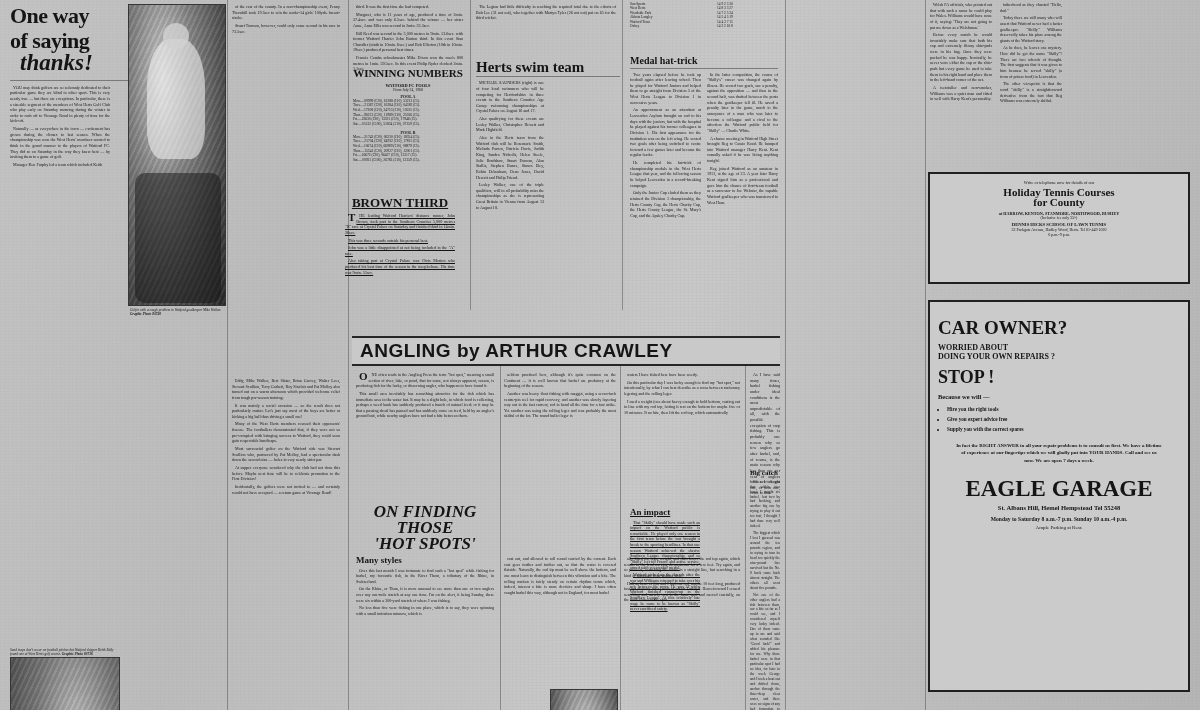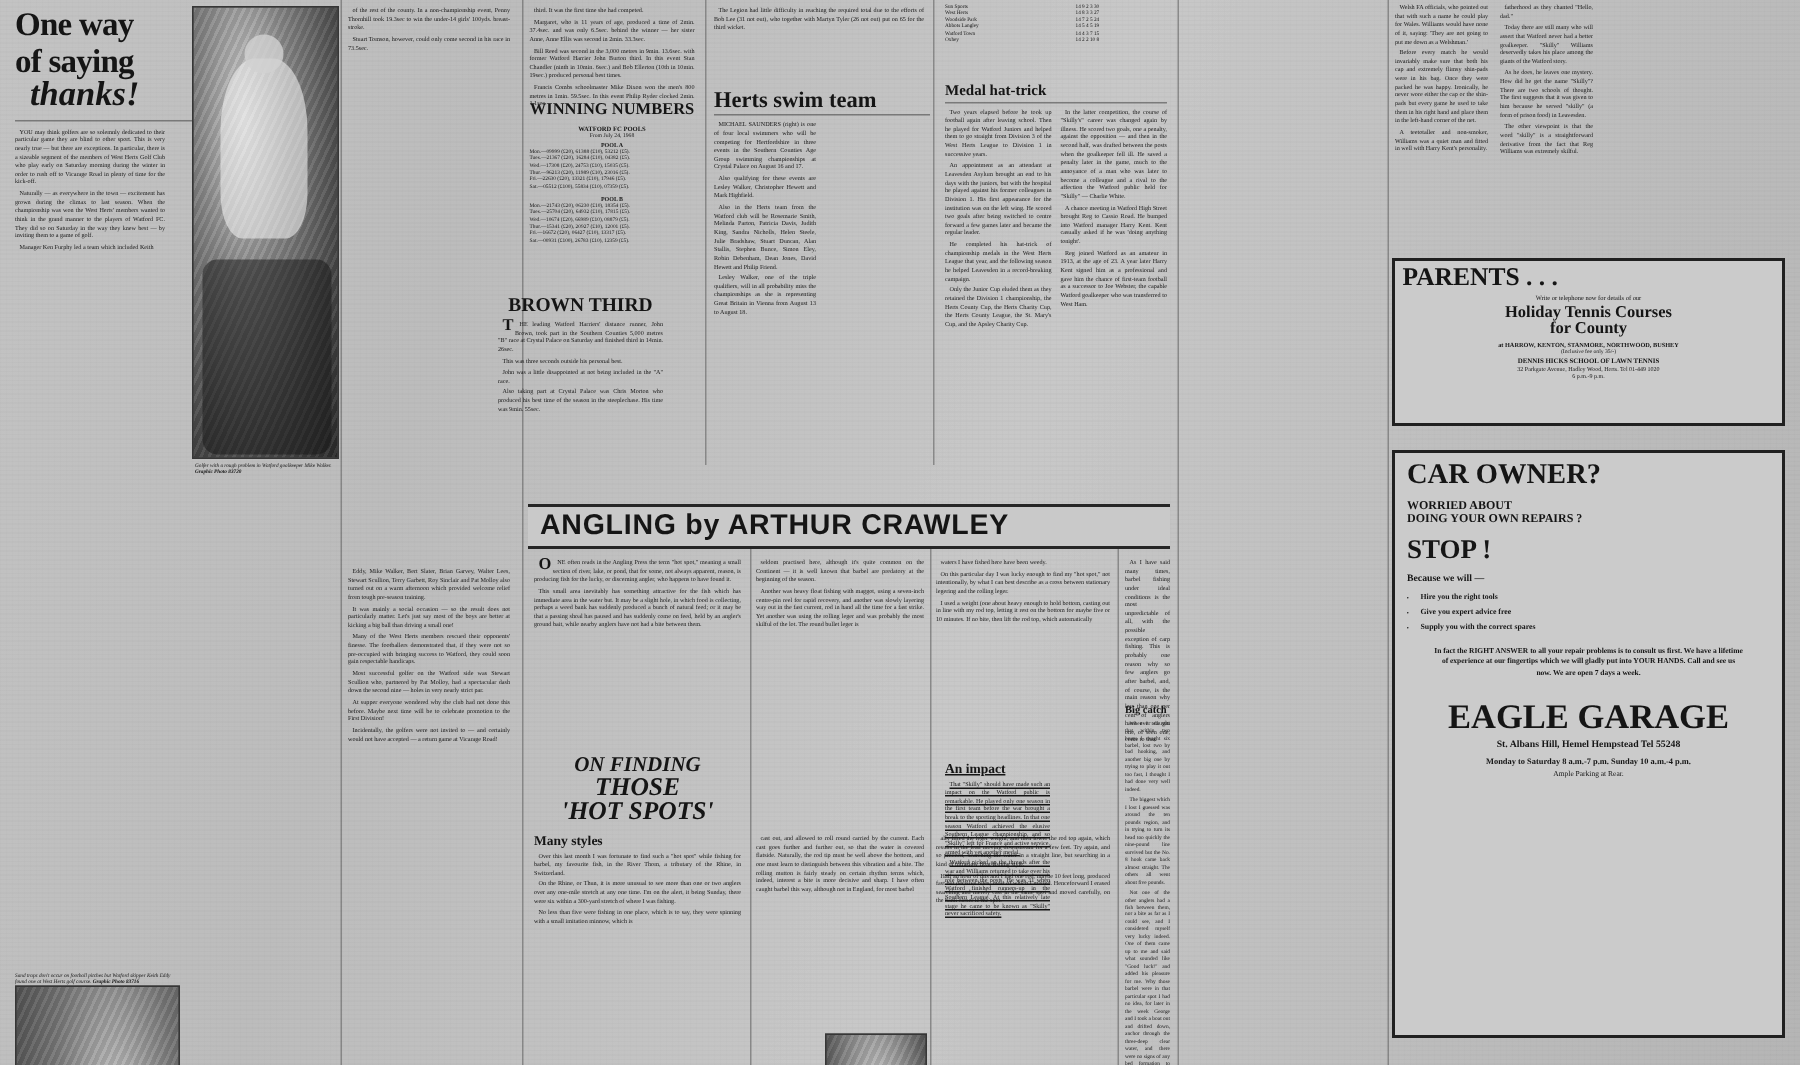--- a/index.html
+++ b/index.html
@@ -141,21 +141,21 @@
     <div class="center b" style="font-size:4px;margin-top:3px;">POOL B</div>
     <div class="tiny">
       <div>Mon.—21743 (£20), 06230 (£10), 18354 (£5).</div>
       <div>Tues.—25704 (£20), 64932 (£10), 17815 (£5).</div>
       <div>Wed.—10674 (£20), 66989 (£10), 08879 (£5).</div>
       <div>Thur.—15341 (£20), 20927 (£10), 12001 (£5).</div>
       <div>Fri.—16672 (£20), 06427 (£10), 13317 (£5).</div>
       <div>Sat.—00931 (£100), 26783 (£10), 12359 (£5).</div>
     </div>
   </div>
-  <div class="col" style="left:332px;top:196px;width:110px;">
+  <div class="col" style="left:345px;top:196px;width:110px;text-decoration:underline;">
     <div class="hl center" style="font-size:13px;line-height:1;">BROWN THIRD</div>
     <div class="body-txt" style="margin-top:4px;">
       <p class="dropcap">THE leading Watford Harriers' distance runner, John Brown, took part in the Southern Counties 5,000 metres "B" race at Crystal Palace on Saturday and finished third in 14min. 26sec.</p>
       <p>This was three seconds outside his personal best.</p>
       <p>John was a little disappointed at not being included in the "A" race.</p>
       <p>Also taking part at Crystal Palace was Chris Morton who produced his best time of the season in the steeplechase. His time was 9min. 55sec.</p>
     </div>
   </div>
 
   <div class="col body-txt" style="left:476px;top:4px;width:140px;">
@@ -234,32 +234,31 @@
     <p>A teetotaller and non-smoker, Williams was a quiet man and fitted in well with Harry Kent's personality.</p>
   </div>
   <div class="col body-txt" style="left:1000px;top:2px;width:62px;">
     <p>fatherhood as they chanted "Hello, dad."</p>
     <p>Today there are still many who will assert that Watford never had a better goalkeeper. "Skilly" Williams deservedly takes his place among the giants of the Watford story.</p>
     <p>As he does, he leaves one mystery. How did he get the name "Skilly"? There are two schools of thought. The first suggests that it was given to him because he served "skilly" (a form of prison food) in Leavesden.</p>
     <p>The other viewpoint is that the word "skilly" is a straightforward derivative from the fact that Reg Williams was extremely skilful.</p>
   </div>
 
   <div class="adbox" style="position:absolute;left:928px;top:172px;width:262px;height:112px;padding:3px 5px;box-sizing:border-box;">
-    <div class="hl" style="font-size:17px;">PARENTS . . .</div>
     <div class="center" style="font-size:4.3px;margin-top:3px;">Write or telephone now for details of our</div>
     <div class="center hl" style="font-size:11px;margin-top:2px;">Holiday Tennis Courses</div>
     <div class="center hl" style="font-size:11px;">for County</div>
     <div class="center b" style="font-size:4.2px;margin-top:3px;">at HARROW, KENTON, STANMORE, NORTHWOOD, BUSHEY</div>
     <div class="center" style="font-size:3.8px;">(Inclusive fee only 35/-)</div>
     <div class="center b" style="font-size:4.6px;margin-top:2px;">DENNIS HICKS SCHOOL OF LAWN TENNIS</div>
     <div class="center" style="font-size:4px;">32 Parkgate Avenue, Hadley Wood, Herts. Tel 01-449 1020</div>
     <div class="center" style="font-size:4px;">6 p.m.-9 p.m.</div>
   </div>
 
-  <div class="adbox" style="position:absolute;left:928px;top:300px;width:262px;height:392px;padding:6px 8px;box-sizing:border-box;">
+  <div class="adbox" style="position:absolute;left:928px;top:300px;width:262px;height:392px;padding:17px 8px;box-sizing:border-box;">
     <div class="hl" style="font-size:19px;">CAR OWNER?</div>
     <div class="b" style="font-size:8px;margin-top:6px;">WORRIED ABOUT</div>
     <div class="b" style="font-size:8px;">DOING YOUR OWN REPAIRS ?</div>
     <div class="hl" style="font-size:18px;margin-top:8px;">STOP !</div>
     <div class="b" style="font-size:6.5px;margin-top:7px;">Because we will —</div>
     <ul class="adlist bullet" style="margin-top:6px;">
       <li>Hire you the right tools</li>
       <li>Give you expert advice free</li>
       <li>Supply you with the correct spares</li>
     </ul>
@@ -272,21 +271,21 @@
 
   <div class="angling" style="left:352px;top:336px;width:428px;height:26px;">
     <div class="t" style="font-size:19px;line-height:26px;padding-left:8px;">ANGLING by ARTHUR CRAWLEY</div>
   </div>
 
   <div class="col body-txt" style="left:356px;top:372px;width:138px;">
     <p class="dropcap">ONE often reads in the Angling Press the term "hot spot," meaning a small section of river, lake, or pond, that for some, not always apparent, reason, is producing fish for the lucky, or discerning angler, who happens to have found it.</p>
     <p>This small area inevitably has something attractive for the fish which has immediate area in the water but. It may be a slight hole, in which food is collecting, perhaps a weed bank has suddenly produced a bunch of natural feed; or it may be that a passing shoal has paused and has suddenly come on feed, held by an angler's ground bait, while nearby anglers have not had a bite between them.</p>
   </div>
   <div class="col" style="left:356px;top:464px;width:138px;">
-    <div class="hl ital center" style="font-size:14px;margin-top:40px;">ON FINDING</div>
+    <div class="hl ital center" style="font-size:17px;margin-top:40px;">ON FINDING</div>
     <div class="hl ital center" style="font-size:17px;">THOSE</div>
     <div class="hl ital center" style="font-size:17px;">'HOT SPOTS'</div>
   </div>
   <div class="col" style="left:356px;top:556px;width:138px;">
     <div class="hl" style="font-size:9px;">Many styles</div>
     <div class="body-txt" style="margin-top:3px;">
       <p>Over this last month I was fortunate to find such a "hot spot" while fishing for barbel, my favourite fish, in the River Thom, a tributary of the Rhine, in Switzerland.</p>
       <p>On the Rhine, or Thun, it is more unusual to see more than one or two anglers over any one-mile stretch at any one time. I'm on the alert, it being Sunday, there were six within a 300-yard stretch of where I was fishing.</p>
       <p>No less than five were fishing in one place, which is to say, they were spinning with a small imitation minnow, which is</p>
     </div>

